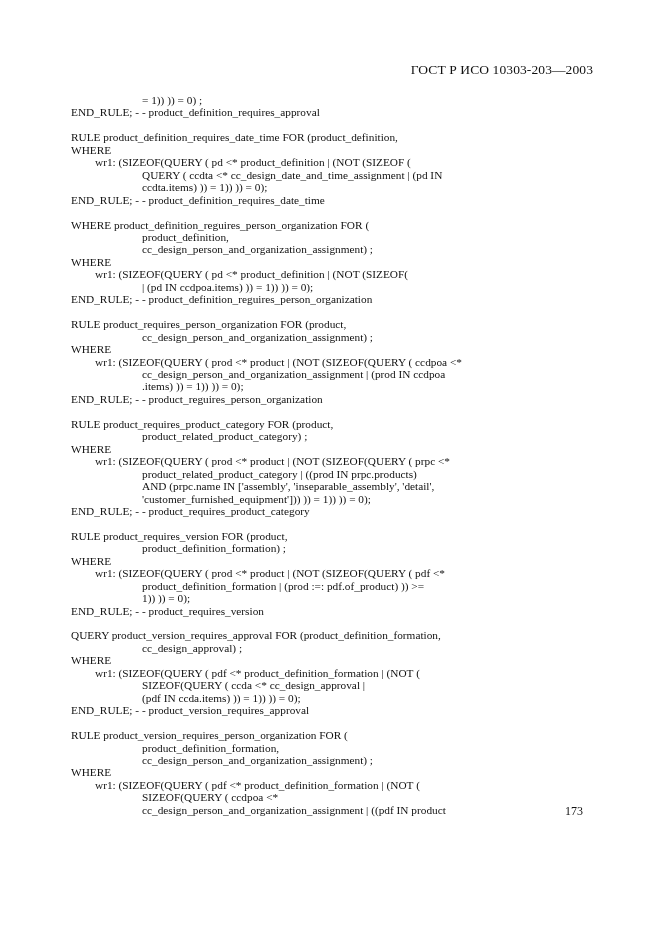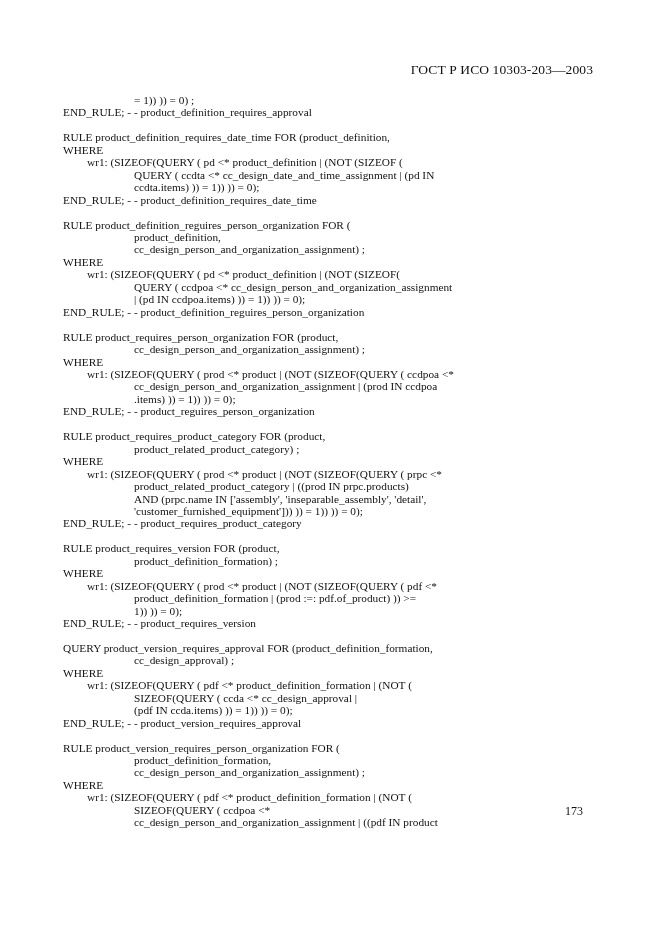--- a/index.html
+++ b/index.html
@@ -1,20 +1,20 @@
 <!DOCTYPE html>
 <html><head>
 <meta charset="utf-8">
 <style>
   html, body { margin: 0; padding: 0; background: #ffffff; }
   body { width: 661px; height: 936px; position: relative; overflow: hidden;
          font-family: "Liberation Serif", "DejaVu Serif", serif; color: #111; }
   .header { position: absolute; top: 62px; right: 68px; font-weight: normal; font-size: 13.5px; letter-spacing: 0.1px; }
   .code { position: absolute; top: 94px; left: 63px; width: 520px; }
-  .line { height: 12.46px; line-height: 12.46px; font-size: 11.3px; white-space: pre; }
+  .line { height: 12.46px; line-height: 12.46px; font-size: 11.3px; white-space: pre; margin-left: 8px; }
   .i0 { padding-left: 0; }
   .i1 { padding-left: 24px; }
   .i2 { padding-left: 71px; }
   .pageno { position: absolute; top: 804px; left: 565px; font-size: 12px; text-align: right; }
 </style>
 </head>
 <body>
 
 <div class="header">ГОСТ Р ИСО 10303-203—2003</div>
 
@@ -22,26 +22,25 @@
     <div class="line i2">= 1)) )) = 0) ;</div>
     <div class="line i0">END_RULE; - - product_definition_requires_approval</div>
     <div class="line i0"></div>
     <div class="line i0">RULE product_definition_requires_date_time FOR (product_definition,</div>
     <div class="line i0">WHERE</div>
     <div class="line i1">wr1: (SIZEOF(QUERY ( pd &lt;* product_definition | (NOT (SIZEOF (</div>
     <div class="line i2">QUERY ( ccdta &lt;* cc_design_date_and_time_assignment | (pd IN</div>
     <div class="line i2">ccdta.items) )) = 1)) )) = 0);</div>
     <div class="line i0">END_RULE; - - product_definition_requires_date_time</div>
     <div class="line i0"></div>
-    <div class="line i0">RULE product_definition_reguires_person_organization FOR (</div>
+    <div class="line i0">WHERE product_definition_reguires_person_organization FOR (</div>
     <div class="line i2">product_definition,</div>
     <div class="line i2">cc_design_person_and_organization_assignment) ;</div>
     <div class="line i0">WHERE</div>
     <div class="line i1">wr1: (SIZEOF(QUERY ( pd &lt;* product_definition | (NOT (SIZEOF(</div>
-    <div class="line i2">QUERY ( ccdpoa &lt;* cc_design_person_and_organization_assignment</div>
     <div class="line i2">| (pd IN ccdpoa.items) )) = 1)) )) = 0);</div>
     <div class="line i0">END_RULE; - - product_definition_reguires_person_organization</div>
     <div class="line i0"></div>
     <div class="line i0">RULE product_requires_person_organization FOR (product,</div>
     <div class="line i2">cc_design_person_and_organization_assignment) ;</div>
     <div class="line i0">WHERE</div>
     <div class="line i1">wr1: (SIZEOF(QUERY ( prod &lt;* product | (NOT (SIZEOF(QUERY ( ccdpoa &lt;*</div>
     <div class="line i2">cc_design_person_and_organization_assignment | (prod IN ccdpoa</div>
     <div class="line i2">.items) )) = 1)) )) = 0);</div>
     <div class="line i0">END_RULE; - - product_reguires_person_organization</div>

